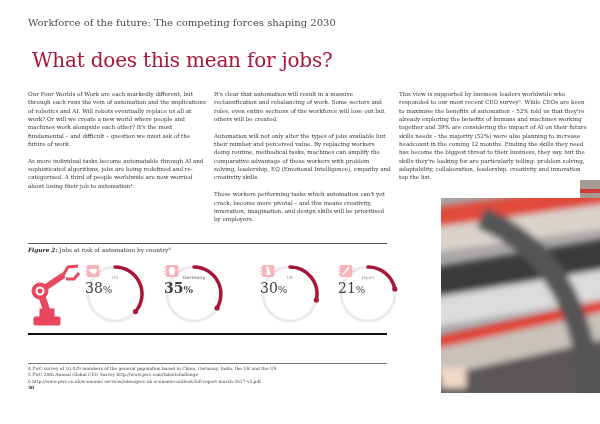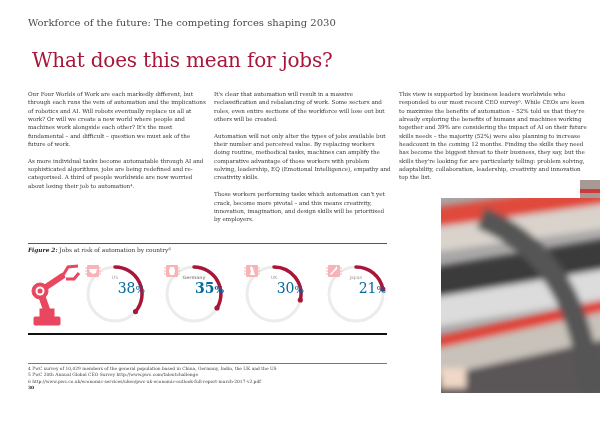--- a/index.html
+++ b/index.html
@@ -16,21 +16,21 @@
            background:#8a8a8a; }
   .photo-top { position:absolute; left:580px; top:180px; width:20px; height:18px; background:#9b8f8a; overflow:hidden; }
   .figure { position:absolute; left:28px; top:243px; width:359px; height:92px; }
   .fig-rule-top { position:absolute; left:0; top:0; width:100%; height:0; border-top:1px solid #555; }
   .fig-rule-bottom { position:absolute; left:0; bottom:0; width:100%; height:0; border-top:2px solid #111; }
   .fig-caption { position:absolute; left:0; top:4px; font-size:5.8px; color:#333; }
   .fig-caption b { font-style:italic; font-weight:bold; color:#222; }
   .gauge { position:absolute; top:21px; width:60px; height:60px; }
   .gauge svg { position:absolute; left:0; top:0; }
   .g-label { position:absolute; left:0; width:60px; top:11px; text-align:center; font-family:"DejaVu Sans", sans-serif; font-size:4.5px; color:#999; }
-  .g-value { position:absolute; left:0; width:60px; top:16px; text-align:right; font-size:14px; color:#0369a1; }
+  .g-value { position:absolute; left:0; width:60px; top:16px; text-align:left; font-size:14px; color:#404040; }
   .g-value small { font-size:10px; }
   .chip { position:absolute; left:22px; top:36px; width:16px; height:14px; }
   .footnotes { position:absolute; left:28px; top:363px; width:359px; border-top:1px solid #777; padding-top:2px; font-size:4.4px; line-height:6.4px; color:#444; }
   .page-num { font-weight:bold; color:#222; }
 </style>
 </head>
 <body>
 
 <div class="running-head">Workforce of the future: The competing forces shaping 2030</div>
 <h1 class="page-title">What does this mean for jobs?</h1>
@@ -127,40 +127,40 @@
         <rect x="2" y="1" width="12" height="12" rx="1" fill="#f6b3b8"></rect>
         <g stroke="#f6b3b8" stroke-width="1">
           <line x1="0" y1="4" x2="16" y2="4"></line>
           <line x1="0" y1="7" x2="16" y2="7"></line>
           <line x1="0" y1="10" x2="16" y2="10"></line>
         </g>
         <path d="M6 3 L10 3 L11 7 L10 11 L6 11 L5 7 Z" fill="#fff"></path>
       </svg>
   </div>
 
-  <div class="gauge" style="left:216px;">
+  <div class="gauge" style="left:232px;">
     <svg width="60" height="60" viewBox="0 0 60 60">
       <circle cx="30" cy="30" r="27" fill="none" stroke="#ececec" stroke-width="3"></circle>
       <path d="M30 3 A27 27 0 0 1 56.3 36" fill="none" stroke="#a8163a" stroke-width="3.5" stroke-linecap="round"></path>
       <circle cx="56.3" cy="36" r="2.6" fill="#a8163a"></circle>
     </svg>
     <div class="g-label">UK</div>
     <div class="g-value"><span>30</span><small>%</small></div>
     <svg class="chip" viewBox="0 0 16 14">
         <rect x="2" y="1" width="12" height="12" rx="1" fill="#f6b3b8"></rect>
         <g stroke="#f6b3b8" stroke-width="1">
           <line x1="0" y1="4" x2="16" y2="4"></line>
           <line x1="0" y1="7" x2="16" y2="7"></line>
           <line x1="0" y1="10" x2="16" y2="10"></line>
         </g>
         <path d="M7 2 L9 4 L10 8 L11 11 L6 11 L7 7 L6 4 Z" fill="#fff"></path>
       </svg>
   </div>
 
-  <div class="gauge" style="left:298px;">
+  <div class="gauge" style="left:310px;">
     <svg width="60" height="60" viewBox="0 0 60 60">
       <circle cx="30" cy="30" r="27" fill="none" stroke="#ececec" stroke-width="3"></circle>
       <path d="M30 3 A27 27 0 0 1 56.8 25" fill="none" stroke="#a8163a" stroke-width="3.5" stroke-linecap="round"></path>
       <circle cx="56.8" cy="25" r="2.6" fill="#a8163a"></circle>
     </svg>
     <div class="g-label">Japan</div>
     <div class="g-value"><span>21</span><small>%</small></div>
     <svg class="chip" viewBox="0 0 16 14">
         <rect x="2" y="1" width="12" height="12" rx="1" fill="#f6b3b8"></rect>
         <g stroke="#f6b3b8" stroke-width="1">

